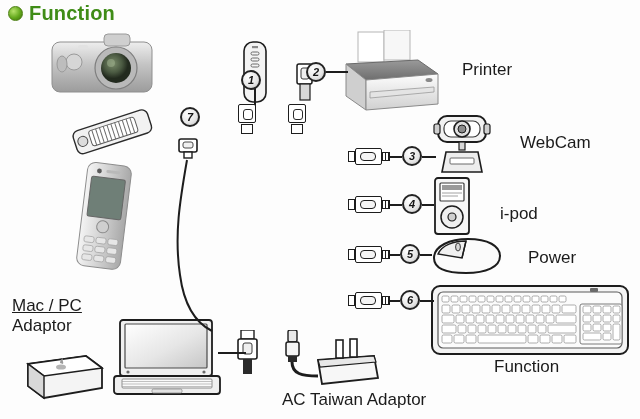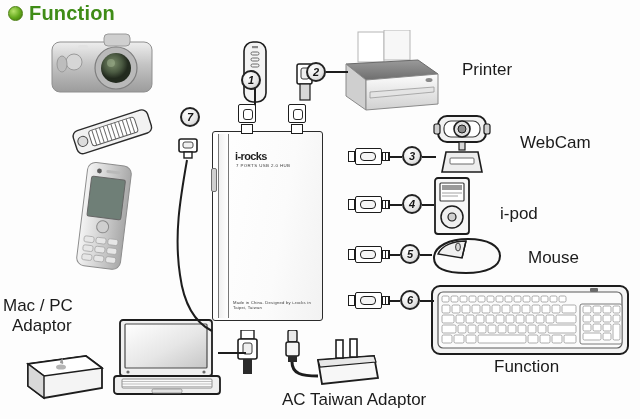--- a/index.html
+++ b/index.html
@@ -189,27 +189,20 @@
 </head>
 <body>
 
 <div id="page">
 
   <div id="heading">
     <span class="bullet"></span>
     <span class="title">Function</span>
   </div>
 
-  <div id="hub">
-    <div class="spine"></div>
-    <div class="led"></div>
-    <div class="brand">i-rocks</div>
-    <div class="brand-sub">7 PORTS USB 2.0 HUB</div>
-    <div class="foot-text">Made in China. Designed by i-rocks in Taipei, Taiwan</div>
-  </div>
 
   <div class="usbplugv" style="left:238px; top:104px;">
     <div class="body">
         <div class="inner"></div>
       </div>
     <div class="prong"></div>
   </div>
   <div class="usbplugv" style="left:288px; top:104px;">
     <div class="body">
         <div class="inner"></div>
@@ -314,21 +307,21 @@
             <rect x="25" y="87" width="10" height="6" rx="2"></rect>
             <rect x="37" y="87" width="10" height="6" rx="2"></rect>
           <rect x="13" y="96" width="10" height="6" rx="2"></rect>
             <rect x="25" y="96" width="10" height="6" rx="2"></rect>
             <rect x="37" y="96" width="10" height="6" rx="2"></rect>
         </g>
       </g>
     </svg>
   </div>
 
-  <div class="label" style="left:3px; top:296px;">Mac / PC</div>
+  <div class="label" style="left:12px; top:296px;text-decoration:underline;">Mac / PC</div>
   <div class="label" style="left:12px; top:316px;">Adaptor</div>
 
   <div class="art" style="left:14px; top:350px;">
     <svg width="92" height="58" viewBox="0 0 92 58">
       <path d="M14 14 L72 6 L88 18 L88 38 L30 48 L14 36 Z" fill="#f4f4f4" stroke="#1d1d1d" stroke-width="1.8"></path>
       <path d="M14 14 L72 6 L88 18 L30 26 Z" fill="#ffffff" stroke="#1d1d1d" stroke-width="1.6"></path>
       <path d="M14 14 L30 26 L30 48 L14 36 Z" fill="#d8d8d8" stroke="#1d1d1d" stroke-width="1.4"></path>
       <path d="M46 13 c0-3 2-4 3-5 c-1 3 1 4 0 6 z" fill="#9a9a9a"></path>
       <ellipse cx="47" cy="17" rx="5" ry="2.6" fill="#b5b5b5"></ellipse>
     </svg>
@@ -485,21 +478,21 @@
   <div class="wire h" style="left:420px; top:254px; width:12px;"></div>
 
   <div class="art" style="left:428px; top:236px;">
     <svg width="76" height="40" viewBox="0 0 76 40">
       <path d="M6 22 C6 10, 22 3, 40 3 C60 3, 72 10, 72 20 C72 31, 58 37, 38 37 C18 37, 6 32, 6 22 Z" fill="#fbfbfb" stroke="#1d1d1d" stroke-width="2"></path>
       <path d="M10 18 C14 9, 26 5, 38 5 L34 22 Z" fill="#f0f0f0" stroke="#1d1d1d" stroke-width="1.4"></path>
       <path d="M34 22 L38 5" stroke="#1d1d1d" stroke-width="1.4" fill="none"></path>
       <ellipse cx="30" cy="11" rx="2.4" ry="4" fill="#d8d8d8" stroke="#3a3a3a" stroke-width="1"></ellipse>
     </svg>
   </div>
-  <div class="label" style="left:528px; top:248px;">Mouse</div>
+  <div class="label" style="left:528px; top:248px;">Power</div>
 
   <div class="usbplug" style="left:348px; top:292px;">
     <div class="prong"></div>
     <div class="body"></div>
     <div class="inner"></div>
     <div class="tail"></div>
   </div>
   <div class="wire h" style="left:390px; top:300px; width:10px;"></div>
   <div class="numbadge" style="left:400px; top:290px;">6</div>
   <div class="wire h" style="left:420px; top:300px; width:14px;"></div>

